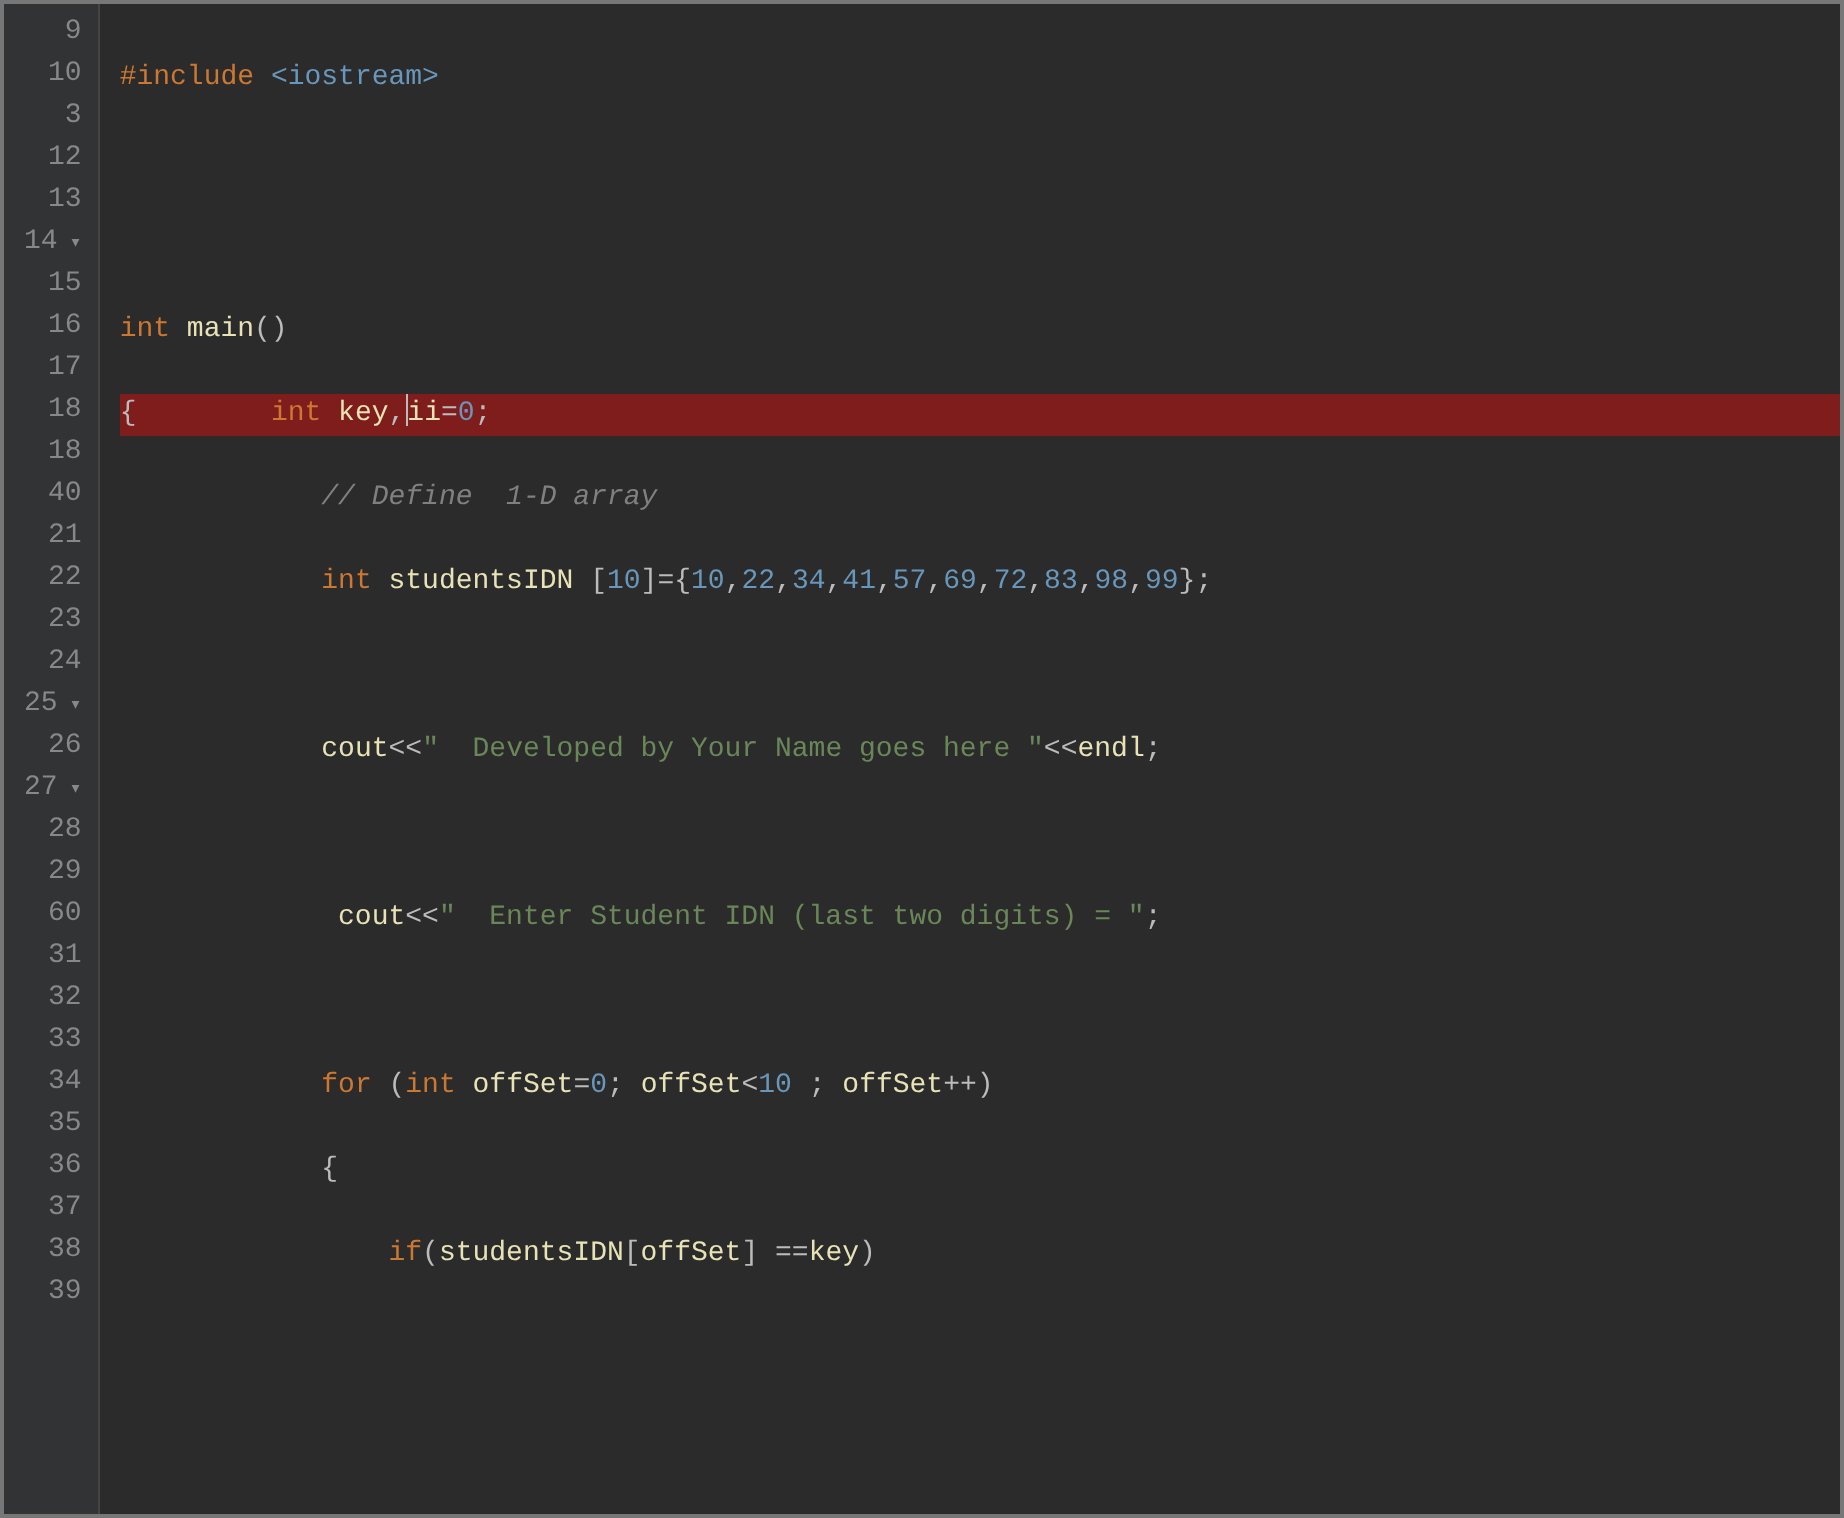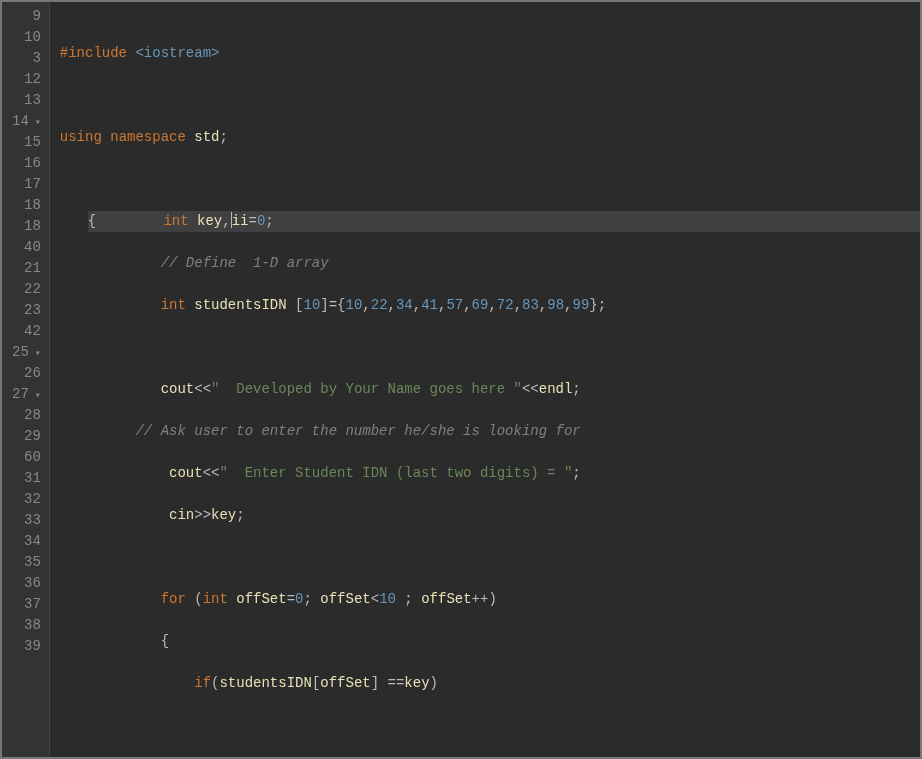--- a/index.html
+++ b/index.html
@@ -27,31 +27,30 @@
     padding: 4px 8px 4px 10px;
     user-select: none;
     flex: 0 0 auto;
     border-right: 1px solid #444;
   }
   .gutter .ln {
     height: 21px;
   }
   .code {
     flex: 1 1 auto;
-    padding: 20px 0 4px 10px;
+    padding: 6px 0 4px 10px;
     white-space: pre;
     overflow: hidden;
     position: relative;
   }
   .code .row {
     height: 21px;
   }
   .code .hl {
-    background: #404040;
-    margin-left: 28px;
+    background: #7f1d1d;
   }
   .tok-pp   { color: #cc7832; }   
   .tok-kw   { color: #cc7832; }
   .tok-inc  { color: #6897bb; }   
   .tok-type { color: #cc7832; }   
   .tok-id   { color: #e8e2b7; }   
   .tok-fn   { color: #e8e2b7; }
   .tok-num  { color: #6897bb; }
   .tok-str  { color: #6a8759; }
   .tok-cmt  { color: #808080; font-style: italic; }
@@ -87,21 +86,21 @@
     <div class="ln">14<span class="fold">▾</span></div>
     <div class="ln">15</div>
     <div class="ln">16</div>
     <div class="ln">17</div>
     <div class="ln">18</div>
     <div class="ln">18</div>
     <div class="ln">40</div>
     <div class="ln">21</div>
     <div class="ln">22</div>
     <div class="ln">23</div>
-    <div class="ln">42</div>
+    <div class="ln">24</div>
     <div class="ln">25<span class="fold">▾</span></div>
     <div class="ln">26</div>
     <div class="ln">27<span class="fold">▾</span></div>
     <div class="ln">28</div>
     <div class="ln">29</div>
     <div class="ln">60</div>
     <div class="ln">31</div>
     <div class="ln">32</div>
     <div class="ln">33</div>
     <div class="ln">34</div>
@@ -109,30 +108,29 @@
     <div class="ln">36</div>
     <div class="ln">37</div>
     <div class="ln">38</div>
     <div class="ln">39</div>
     <div class="ln"> </div>
   </div>
 
   <div class="code">
 <div class="row"><span class="tok-pp">#include </span><span class="tok-inc">&lt;iostream&gt;</span></div>
 <div class="row"></div>
-<div class="row"><span class="tok-kw">using </span><span class="tok-kw">namespace </span><span class="tok-id">std</span><span class="tok-punc">;</span></div>
 <div class="row"></div>
+<div class="row"><span class="tok-type">int </span><span class="tok-fn">main</span><span class="tok-punc">()</span></div>
 <div class="row hl"><span class="tok-punc">{</span><span>        </span><span class="tok-type">int </span><span class="tok-id">key</span><span class="tok-punc">,</span><span class="cursor"></span><span class="tok-id">ii</span><span class="tok-op">=</span><span class="tok-num">0</span><span class="tok-punc">;</span></div>
 <div class="row"><span>            </span><span class="tok-cmt">// Define  1-D array</span></div>
 <div class="row"><span>            </span><span class="tok-type">int </span><span class="tok-id">studentsIDN </span><span class="tok-punc">[</span><span class="tok-num">10</span><span class="tok-punc">]</span><span class="tok-op">=</span><span class="tok-punc">{</span><span class="tok-num">10</span><span class="tok-punc">,</span><span class="tok-num">22</span><span class="tok-punc">,</span><span class="tok-num">34</span><span class="tok-punc">,</span><span class="tok-num">41</span><span class="tok-punc">,</span><span class="tok-num">57</span><span class="tok-punc">,</span><span class="tok-num">69</span><span class="tok-punc">,</span><span class="tok-num">72</span><span class="tok-punc">,</span><span class="tok-num">83</span><span class="tok-punc">,</span><span class="tok-num">98</span><span class="tok-punc">,</span><span class="tok-num">99</span><span class="tok-punc">}</span><span class="tok-punc">;</span></div>
 <div class="row"></div>
 <div class="row"><span>            </span><span class="tok-id">cout</span><span class="tok-op">&lt;&lt;</span><span class="tok-str">"  Developed by Your Name goes here "</span><span class="tok-op">&lt;&lt;</span><span class="tok-id">endl</span><span class="tok-punc">;</span></div>
-<div class="row"><span>         </span><span class="tok-cmt">// Ask user to enter the number he/she is looking for</span></div>
+<div class="row"><span>         </span></div>
 <div class="row"><span>             </span><span class="tok-id">cout</span><span class="tok-op">&lt;&lt;</span><span class="tok-str">"  Enter Student IDN (last two digits) = "</span><span class="tok-punc">;</span></div>
-<div class="row"><span>             </span><span class="tok-id">cin</span><span class="tok-op">&gt;&gt;</span><span class="tok-id">key</span><span class="tok-punc">;</span></div>
 <div class="row"></div>
 <div class="row"><span>            </span><span class="tok-kw">for </span><span class="tok-punc">(</span><span class="tok-type">int </span><span class="tok-id">offSet</span><span class="tok-op">=</span><span class="tok-num">0</span><span class="tok-punc">; </span><span class="tok-id">offSet</span><span class="tok-op">&lt;</span><span class="tok-num">10</span><span class="tok-punc"> ; </span><span class="tok-id">offSet</span><span class="tok-op">++</span><span class="tok-punc">)</span></div>
 <div class="row"><span>            </span><span class="tok-punc">{</span></div>
 <div class="row"><span>                </span><span class="tok-kw">if</span><span class="tok-punc">(</span><span class="tok-id">studentsIDN</span><span class="tok-punc">[</span><span class="tok-id">offSet</span><span class="tok-punc">] </span><span class="tok-op">==</span><span class="tok-id">key</span><span class="tok-punc">)</span></div>
 
 
 
 
 
 

